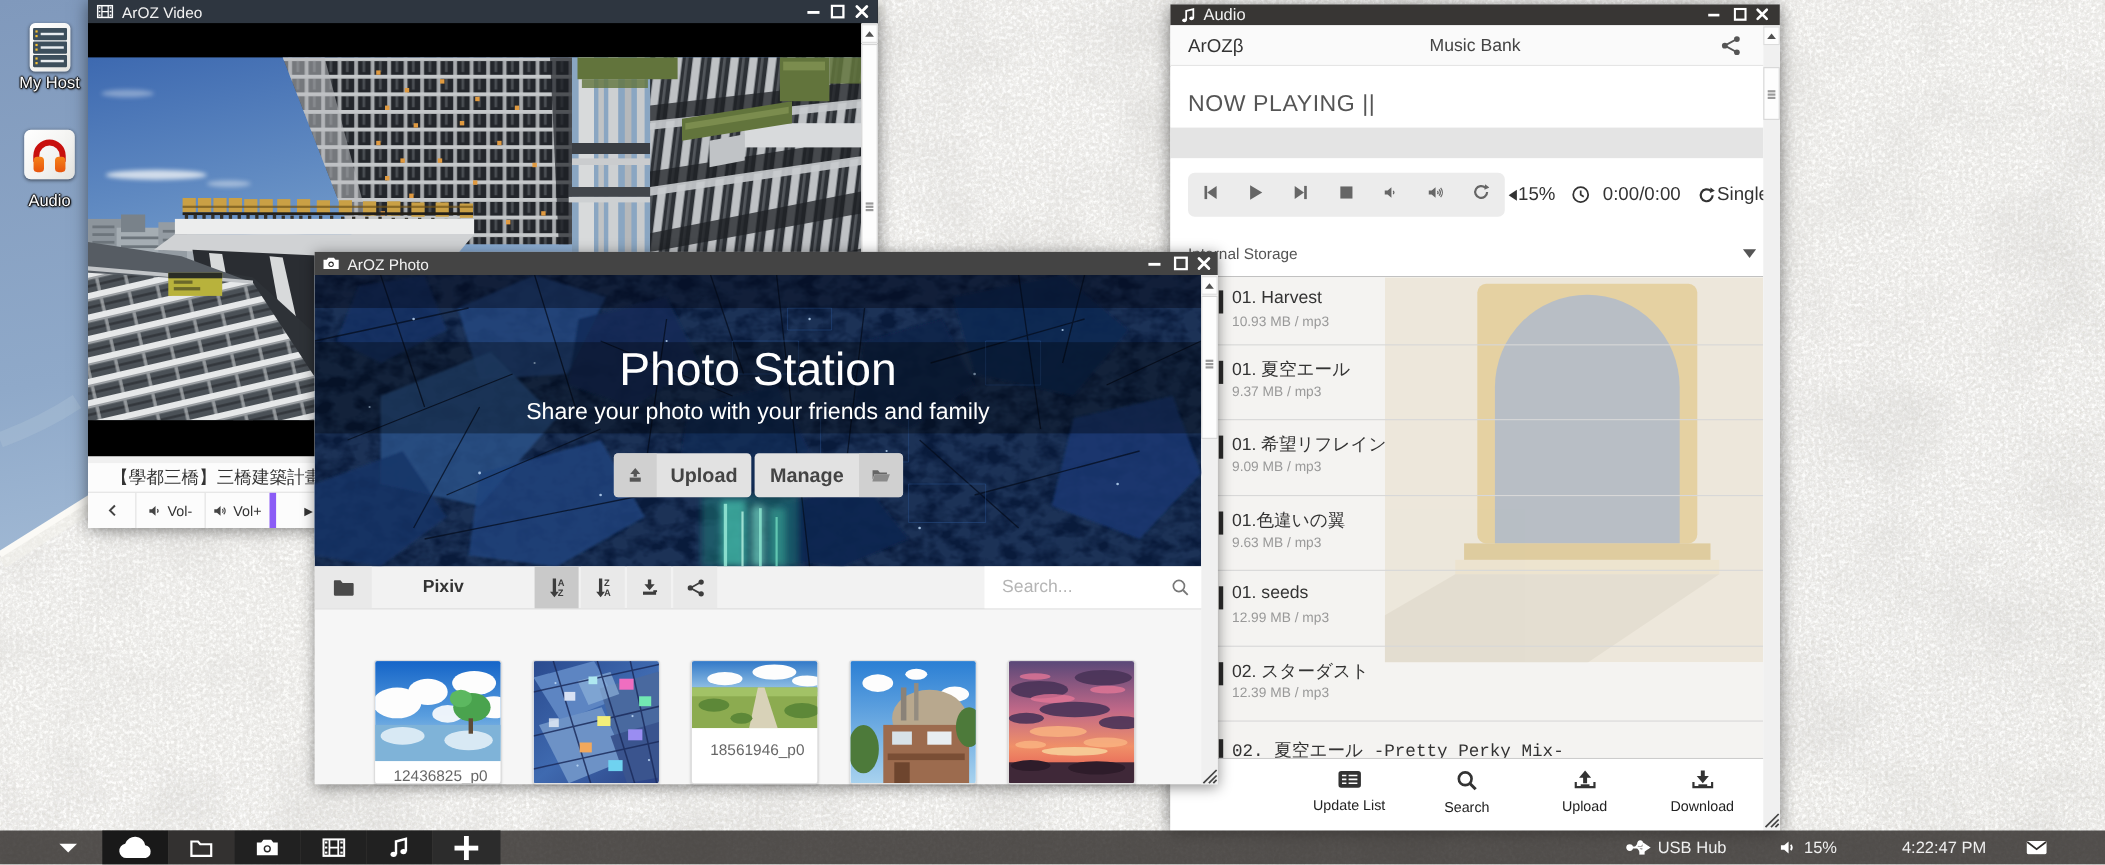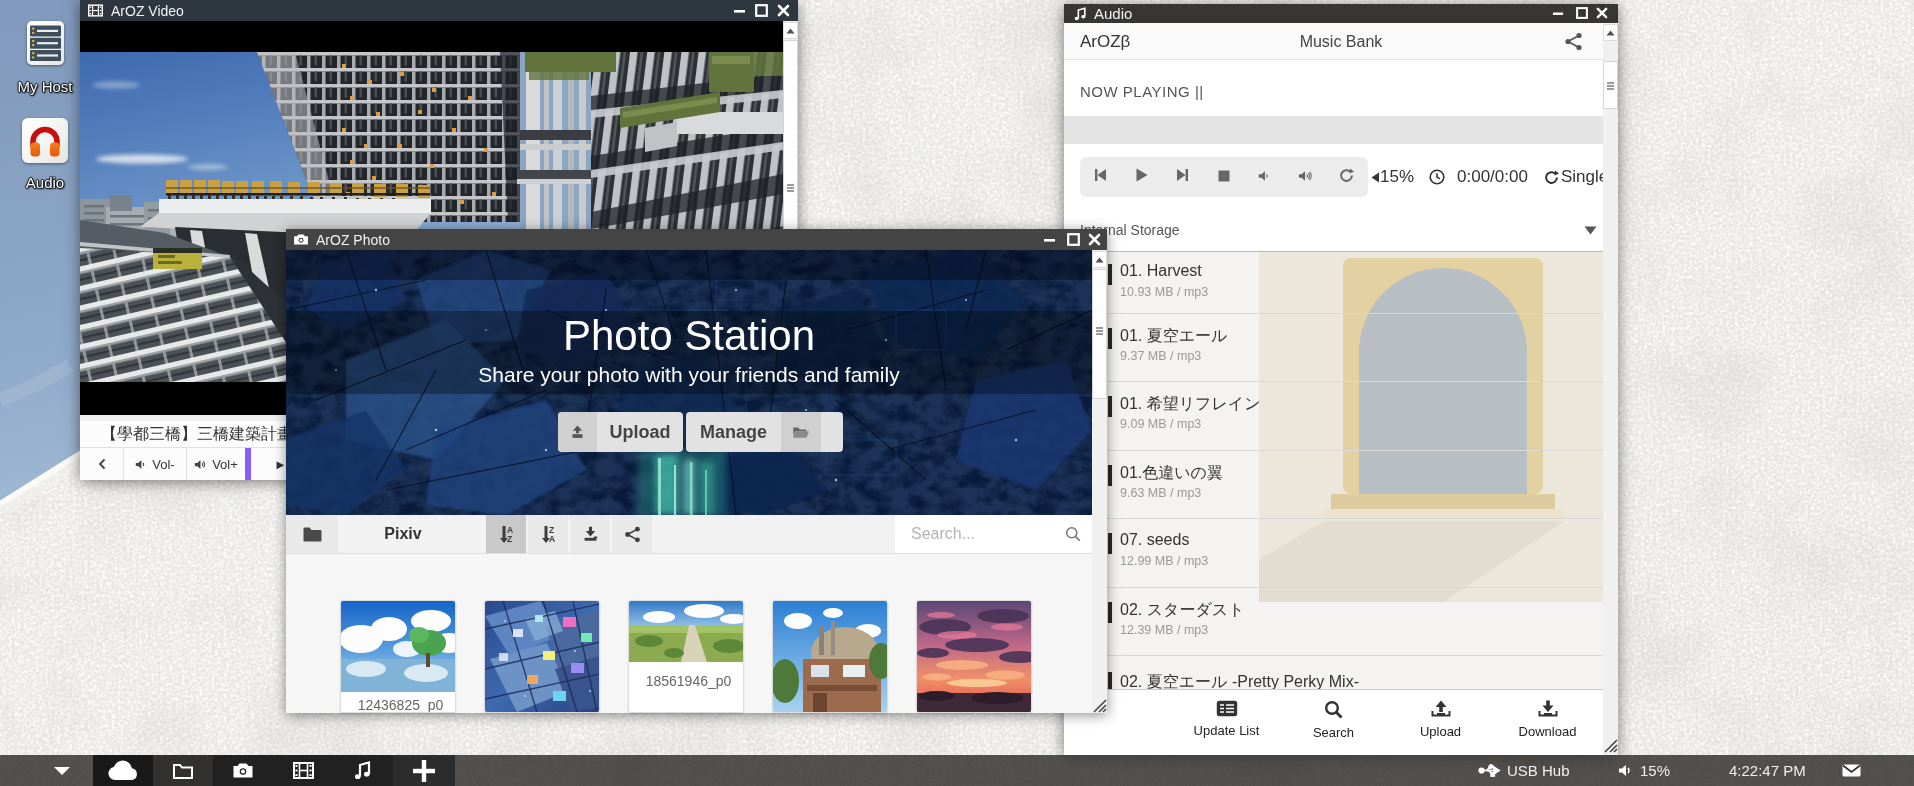--- a/index.html
+++ b/index.html
@@ -83,21 +83,21 @@
           <rect x="2.2" y="27.2" width="2" height="2"></rect>
             <rect x="2.2" y="31.4" width="2" height="2"></rect>
         </g>
         <g fill="#e8ecef">
           <rect x="7" y="4.8" width="21" height="2.2"></rect>
           <rect x="7" y="17.1" width="21" height="2.2"></rect>
           <rect x="7" y="29.4" width="21" height="2.2"></rect>
         </g>
       </svg>
     </div>
-    <div class="lbl" style="margin-top:13px;">My Host</div>
+    <div class="lbl" style="margin-top:2px;">My Host</div>
   </div>
   <div class="dicon" style="left:0px; top:118px;">
     <div class="box" style="width:46px;height:45px; border-radius:6px;">
       <svg width="38" height="36" viewBox="0 0 38 36">
         <defs>
           <linearGradient id="hcup" x1="0" y1="0" x2="0" y2="1">
             <stop offset="0" stop-color="#f5821a"></stop>
               <stop offset="1" stop-color="#e8550e"></stop>
           </linearGradient>
         </defs>
@@ -138,21 +138,21 @@
             <circle cx="15" cy="3.5" r="2.6"></circle>
             <circle cx="4" cy="9.5" r="2.6"></circle>
             <circle cx="15" cy="15.5" r="2.6"></circle>
             <line x1="4" y1="9.5" x2="15" y2="3.5" stroke="#555" stroke-width="1.7"></line>
             <line x1="4" y1="9.5" x2="15" y2="15.5" stroke="#555" stroke-width="1.7"></line>
           </g>
         </svg>
     </div>
 
     <div class="abs" style="left:0; top:57px; width:539px; height:55px; background:#fff;">
-      <div class="abs" style="left:16px; top:22px; font-size:15px; color:#555; letter-spacing:0.5px;">NOW PLAYING ||</div>
+      <div class="abs" style="left:16px; top:22px; font-size:21px; color:#555; letter-spacing:0.5px;">NOW PLAYING ||</div>
     </div>
     <div class="abs" style="left:0; top:112px; width:539px; height:28px; background:#e4e4e4;"></div>
 
     <div class="abs" style="left:0; top:140px; width:539px; height:65px; background:#fff;">
       <div class="abs" style="left:16px; top:13px; width:288px; height:40px; background:#ececec; border-radius:6px; display:flex; align-items:center;">
         <div style="width:41px; text-align:center;"><svg width="13" height="14" viewBox="0 0 13 14">
               <rect x="1" y="1" width="2.4" height="12" fill="#666"></rect>
               <polygon points="12,1 12,13 3.5,7" fill="#666"></polygon>
             </svg></div>
         <div style="width:41px; text-align:center;"><svg width="13" height="14" viewBox="0 0 13 14">
@@ -228,29 +228,29 @@
             <div class="ttitle">01. 希望リフレイン</div>
             <div class="tsub">9.09 MB / mp3</div>
           </div>
         <div class="trow" style="top:198.5px; height:68.5px;">
             <div class="tbar"></div>
             <div class="ttitle">01.色違いの翼</div>
             <div class="tsub">9.63 MB / mp3</div>
           </div>
         <div class="trow" style="top:267px; height:68.5px;">
             <div class="tbar"></div>
-            <div class="ttitle">07. seeds</div>
+            <div class="ttitle">01. seeds</div>
             <div class="tsub">12.99 MB / mp3</div>
           </div>
         <div class="trow" style="top:335.5px; height:68.5px;">
             <div class="tbar"></div>
             <div class="ttitle">02. スターダスト</div>
             <div class="tsub">12.39 MB / mp3</div>
           </div>
-        <div class="trow" style="top:404px; height:33px; border-bottom:none;">
+        <div class="trow" style="top:404px; height:33px; border-bottom:none;font-family:Liberation Mono, monospace;">
             <div class="tbar" style="top:16px;"></div>
             <div class="ttitle" style="top:16px;">02. 夏空エール -Pretty Perky Mix-</div>
           </div>
       </div>
     </div>
 
     <div class="abs" style="left:0; top:685px; width:539px; height:66px; background:#fff; border-top:1px solid #ccc;">
       <div class="navitem" style="left:109px;">
         <svg width="22" height="17" viewBox="0 0 22 17">
             <rect x="0.8" y="0.8" width="20.4" height="15.4" rx="2.5" fill="#333"></rect>
@@ -686,21 +686,21 @@
 
     <div class="abs" style="left:272px; top:183px; width:125px; height:40px; background:#e2e2e2; border-radius:4px; overflow:hidden;">
       <div class="abs" style="left:0; top:0; width:39px; height:40px; background:#d0d0d0; display:flex;align-items:center;justify-content:center;">
         <svg width="17" height="15" viewBox="0 0 20 18">
             <polygon points="10,0.5 15.5,7 11.8,7 11.8,10 8.2,10 8.2,7 4.5,7" fill="#555"></polygon>
             <rect x="4" y="11" width="12" height="4.5" fill="#555"></rect>
           </svg>
       </div>
       <div class="abs" style="left:39px; top:0; width:86px; height:40px; display:flex;align-items:center;justify-content:center; font-size:18px; font-weight:bold; color:#444;">Upload</div>
     </div>
-    <div class="abs" style="left:400px; top:183px; width:157px; height:40px; background:#e2e2e2; border-radius:4px; overflow:hidden;">
+    <div class="abs" style="left:400px; top:183px; width:135px; height:40px; background:#e2e2e2; border-radius:4px; overflow:hidden;">
       <div class="abs" style="left:0; top:0; width:95px; height:40px; display:flex;align-items:center;justify-content:center; font-size:18px; font-weight:bold; color:#444;">Manage</div>
       <div class="abs" style="left:95px; top:0; width:40px; height:40px; background:#d0d0d0; display:flex;align-items:center;justify-content:center;">
         <svg width="18" height="14" viewBox="0 0 22 17">
             <path d="M1.5 3 h6 l2 2.5 h8 v2 h-14 l-2 6 z" fill="#666"></path>
             <path d="M3.8 7.5 h17 l-3 8 h-16.5 z" fill="#8a8a8a"></path>
           </svg>
       </div>
     </div>
 
     <div class="abs" style="left:0; top:286px; width:806px; height:39px; background:#f2f2f2; border-bottom:1px solid #ddd;">

